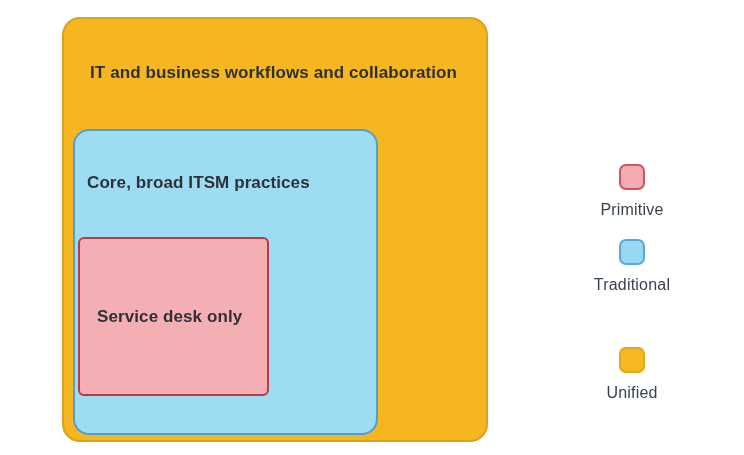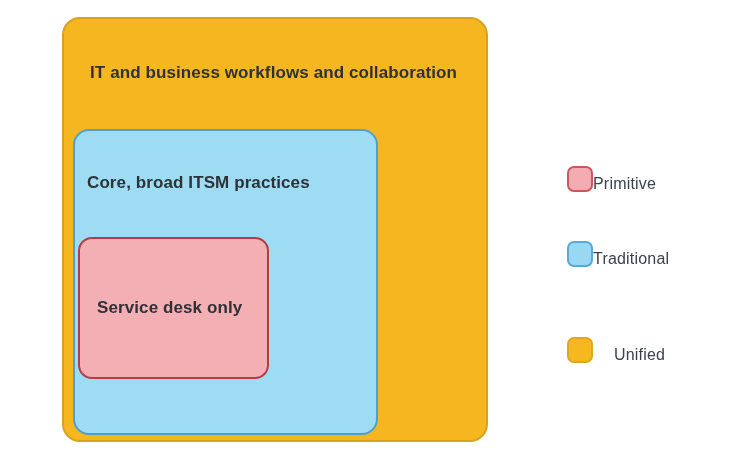--- a/index.html
+++ b/index.html
@@ -16,45 +16,45 @@
   .box { position: absolute; border-style: solid; }
   .box-outer {
     left: 62px; top: 17px; width: 426px; height: 425px;
     border-radius: 18px; border-width: 2px;
   }
   .box-middle {
     left: 9px; top: 110px; width: 305px; height: 306px;
     border-radius: 16px; border-width: 2px;
   }
   .box-inner {
-    left: 3px; top: 106px; width: 191px; height: 142px;
-    border-radius: 14px; border-width: 2px;
+    left: 3px; top: 106px; width: 191px; height: 159px;
+    border-radius: 6px; border-width: 2px;
   }
   .box-label {
     position: absolute; left: 0; right: 0;
     display: flex; align-items: center;
     font-size: 17px; font-weight: 600;
     color: #2e3138; letter-spacing: 0.1px;
     white-space: nowrap;
   }
   .label-outer { top: 0; height: 108px; padding-left: 26px; }
   .label-middle { top: 0; height: 104px; padding-left: 12px; }
   .label-inner { top: 0; height: 100%; padding-left: 17px; }
 
   
   .legend {
     position: absolute; left: 567px; top: 163px; width: 130px; height: 240px;
   }
   .legend-item {
     position: absolute; left: 0; width: 130px;
-    display: flex; flex-direction: row; align-items: center;
+    display: flex; flex-direction: column; align-items: center;
   }
   .legend-item-0 { top: 1px; }
   .legend-item-1 { top: 76px; align-items: center; }
-  .legend-item-2 { top: 172px; gap: 21px; }
+  .legend-item-2 { top: 184px; }
   .swatch {
     width: 26px; height: 26px;
     border-radius: 7px; border: 2px solid transparent;
   }
   .legend-label {
     margin-top: 11px;
     font-size: 16px; font-weight: 400;
     color: #39424f; letter-spacing: 0.2px;
     white-space: nowrap;
   }

